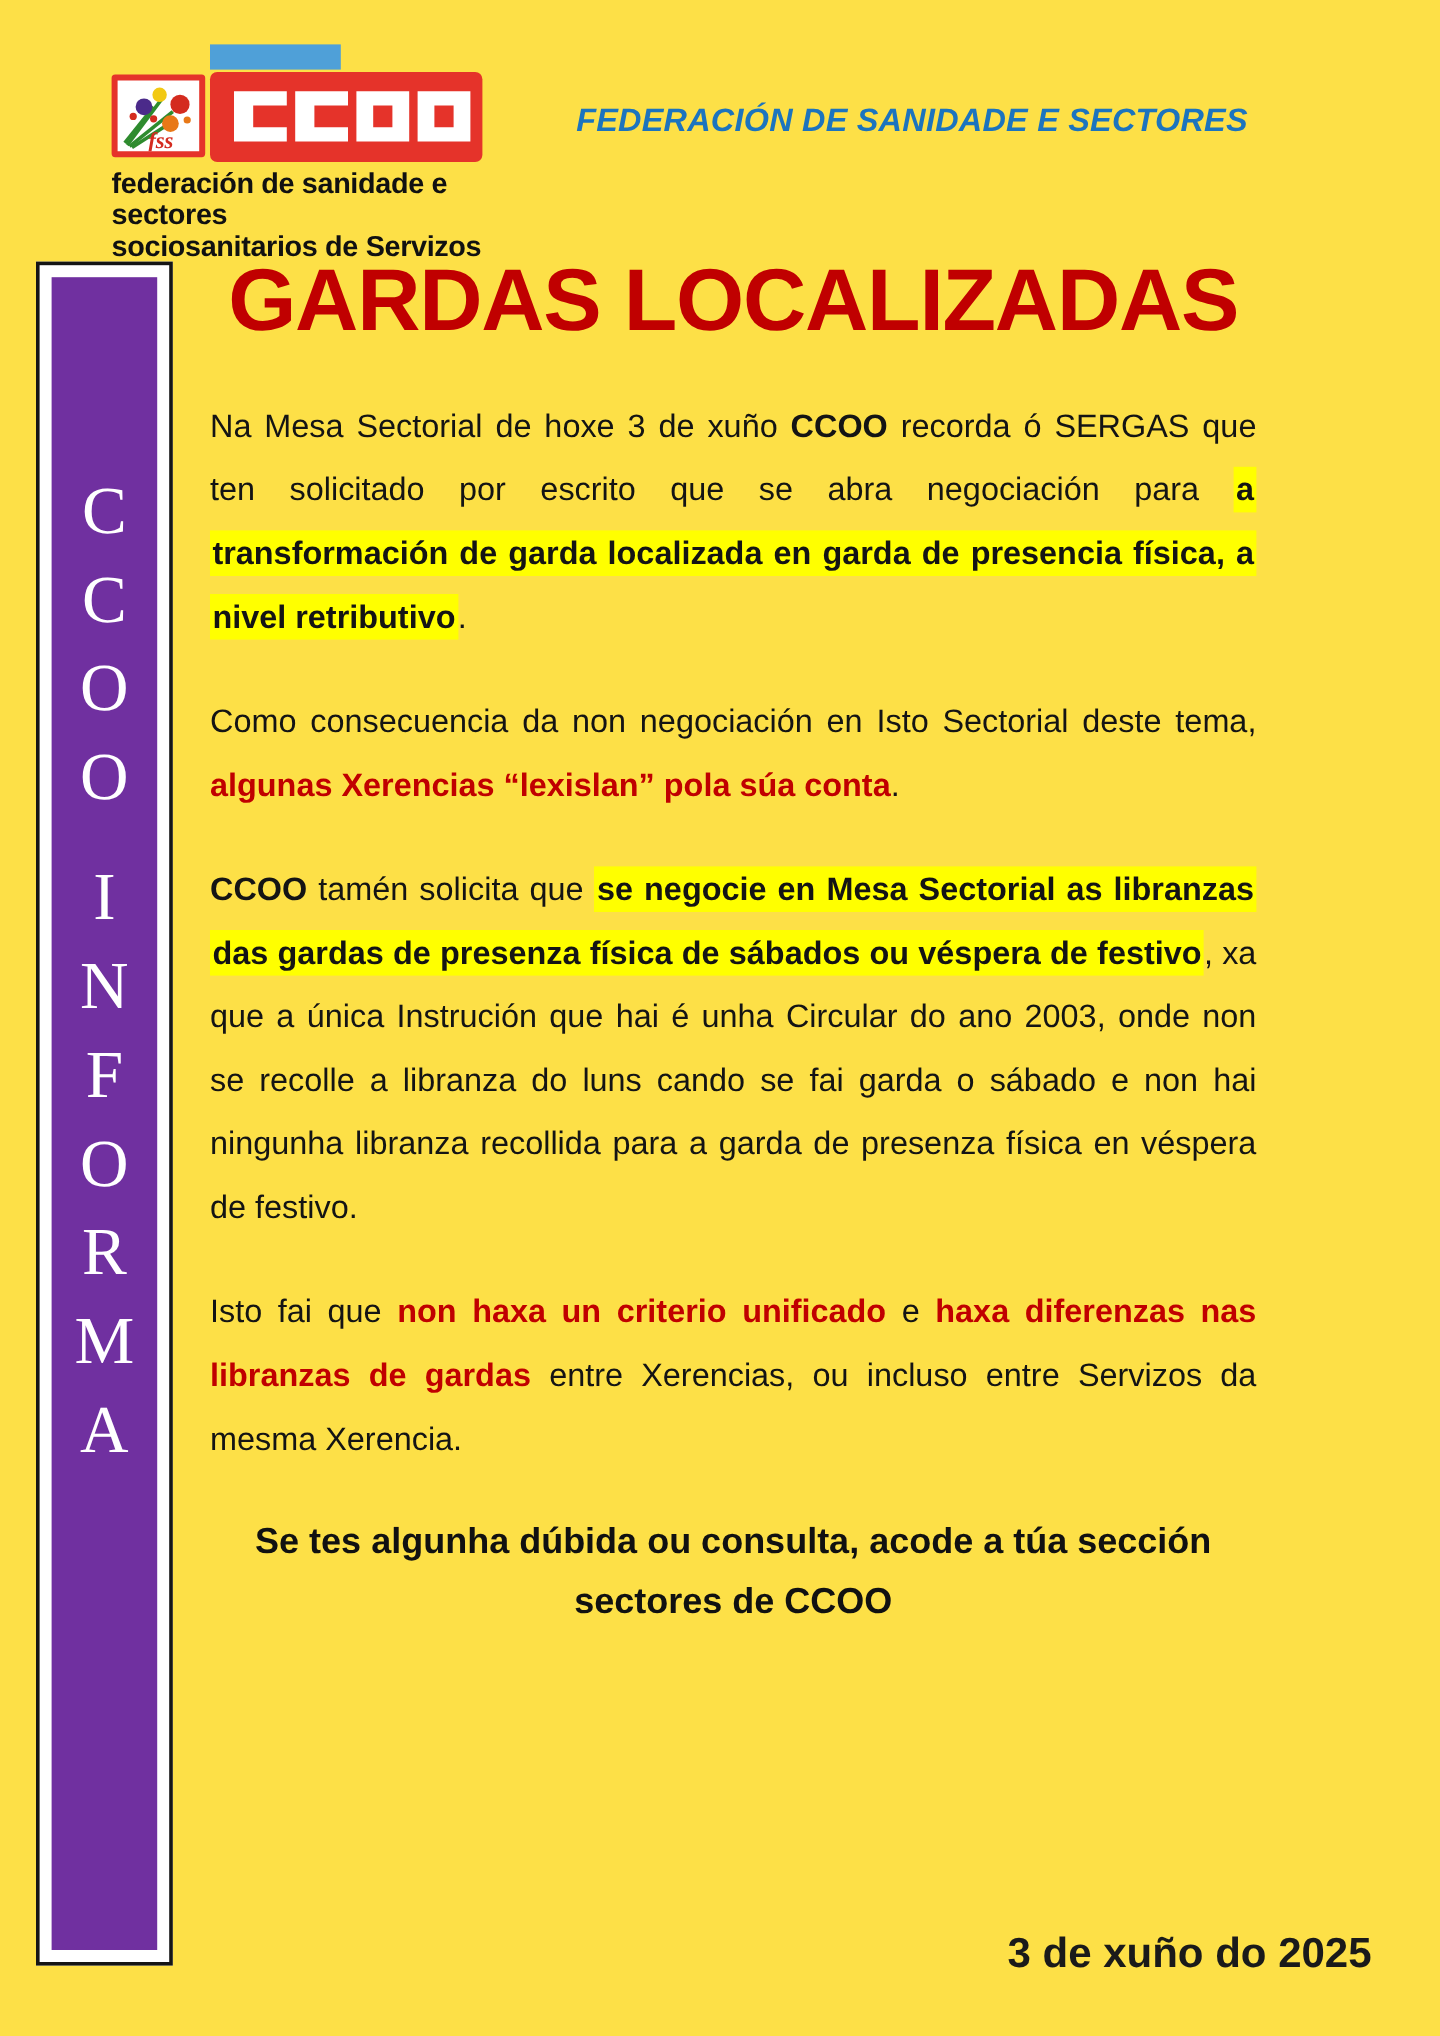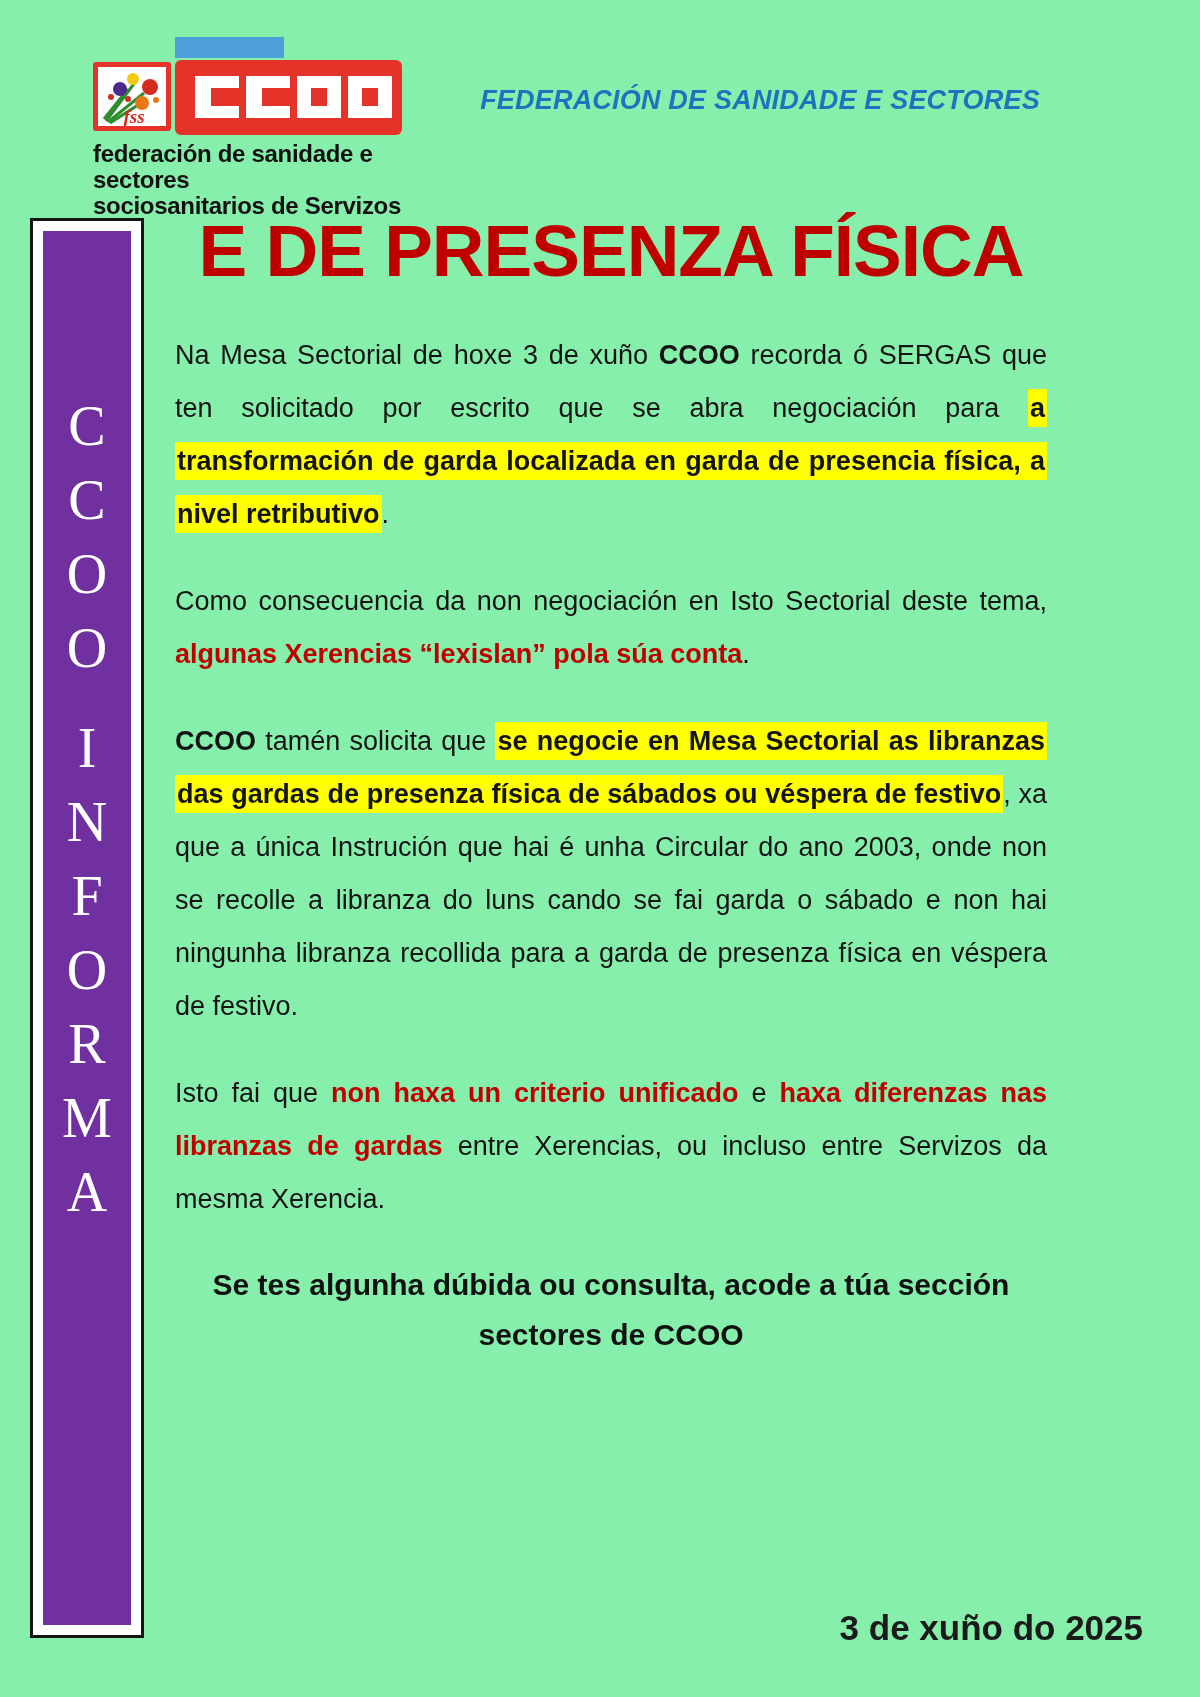--- a/index.html
+++ b/index.html
@@ -1,19 +1,19 @@
 <!DOCTYPE html>
 <html style="--title-red: #C00000; --emphasis-red: #C00000; --highlight-yellow: #FFFF00; --sidebar-purple: #7030A0; --federation-blue: #1C74BE; --logo-red: #E5332A; --logo-blue: #4FA0D8;"><head>
 <meta charset="utf-8">
 <style>
   * { margin:0; padding:0; box-sizing:border-box; }
   html,body { background:#e8e8e8; }
   .page {
     position:relative; width:1200px; height:1697px; margin:0 auto;
-    background:#86efac; overflow:hidden;
+    background:#fde047; overflow:hidden;
     font-family:"Liberation Sans", sans-serif; color:#111;
   }
   
   .logo-block { position:absolute; left:93px; top:35px; width:340px; height:160px; }
   .fss-box {
     position:absolute; left:0; top:27px; width:78px; height:69px;
     background:#fff; border:5px solid var(--logo-red,#e5332a); border-radius:3px;
   }
   .blue-bar { position:absolute; left:82px; top:2px; width:109px; height:21px; background:var(--logo-blue,#4fa0d8); }
   .ccoo-box {
@@ -121,21 +121,21 @@
         <div class="v-letter">F</div>
         <div class="v-letter">O</div>
         <div class="v-letter">R</div>
         <div class="v-letter">M</div>
         <div class="v-letter">A</div>
       </div>
   </div>
 
   <div class="content">
     <div class="doc-title">
-      <div>E DE PRESENZA FÍSICA</div>
+      <div>GARDAS LOCALIZADAS</div>
     </div>
 
     <div id="paragraphs">
         <div class="para"><span class="seg-n">Na Mesa Sectorial de hoxe 3 de xuño </span><span class="seg-b">CCOO</span><span class="seg-n"> recorda ó SERGAS que ten solicitado por escrito que se abra negociación para </span><span class="seg-h">a transformación de garda localizada en garda de presencia física, a nivel retributivo</span><span class="seg-n">.</span></div>
         <div class="para"><span class="seg-n">Como consecuencia da non negociación en Isto Sectorial deste tema, </span><span class="seg-r">algunas Xerencias “lexislan” pola súa conta</span><span class="seg-n">.</span></div>
         <div class="para"><span class="seg-b">CCOO</span><span class="seg-n"> tamén solicita que </span><span class="seg-h">se negocie en Mesa Sectorial as libranzas das gardas de presenza física de sábados ou véspera de festivo</span><span class="seg-n">, xa que a única Instrución que hai é unha Circular do ano 2003, onde non se recolle a libranza do luns cando se fai garda o sábado e non hai ningunha libranza recollida para a garda de presenza física en véspera de festivo.</span></div>
         <div class="para"><span class="seg-n">Isto fai que </span><span class="seg-r">non haxa un criterio unificado</span><span class="seg-n"> e </span><span class="seg-r">haxa diferenzas nas libranzas de gardas</span><span class="seg-n"> entre Xerencias, ou incluso entre Servizos da mesma Xerencia.</span></div>
       </div>
 
     <div class="footer-note">

